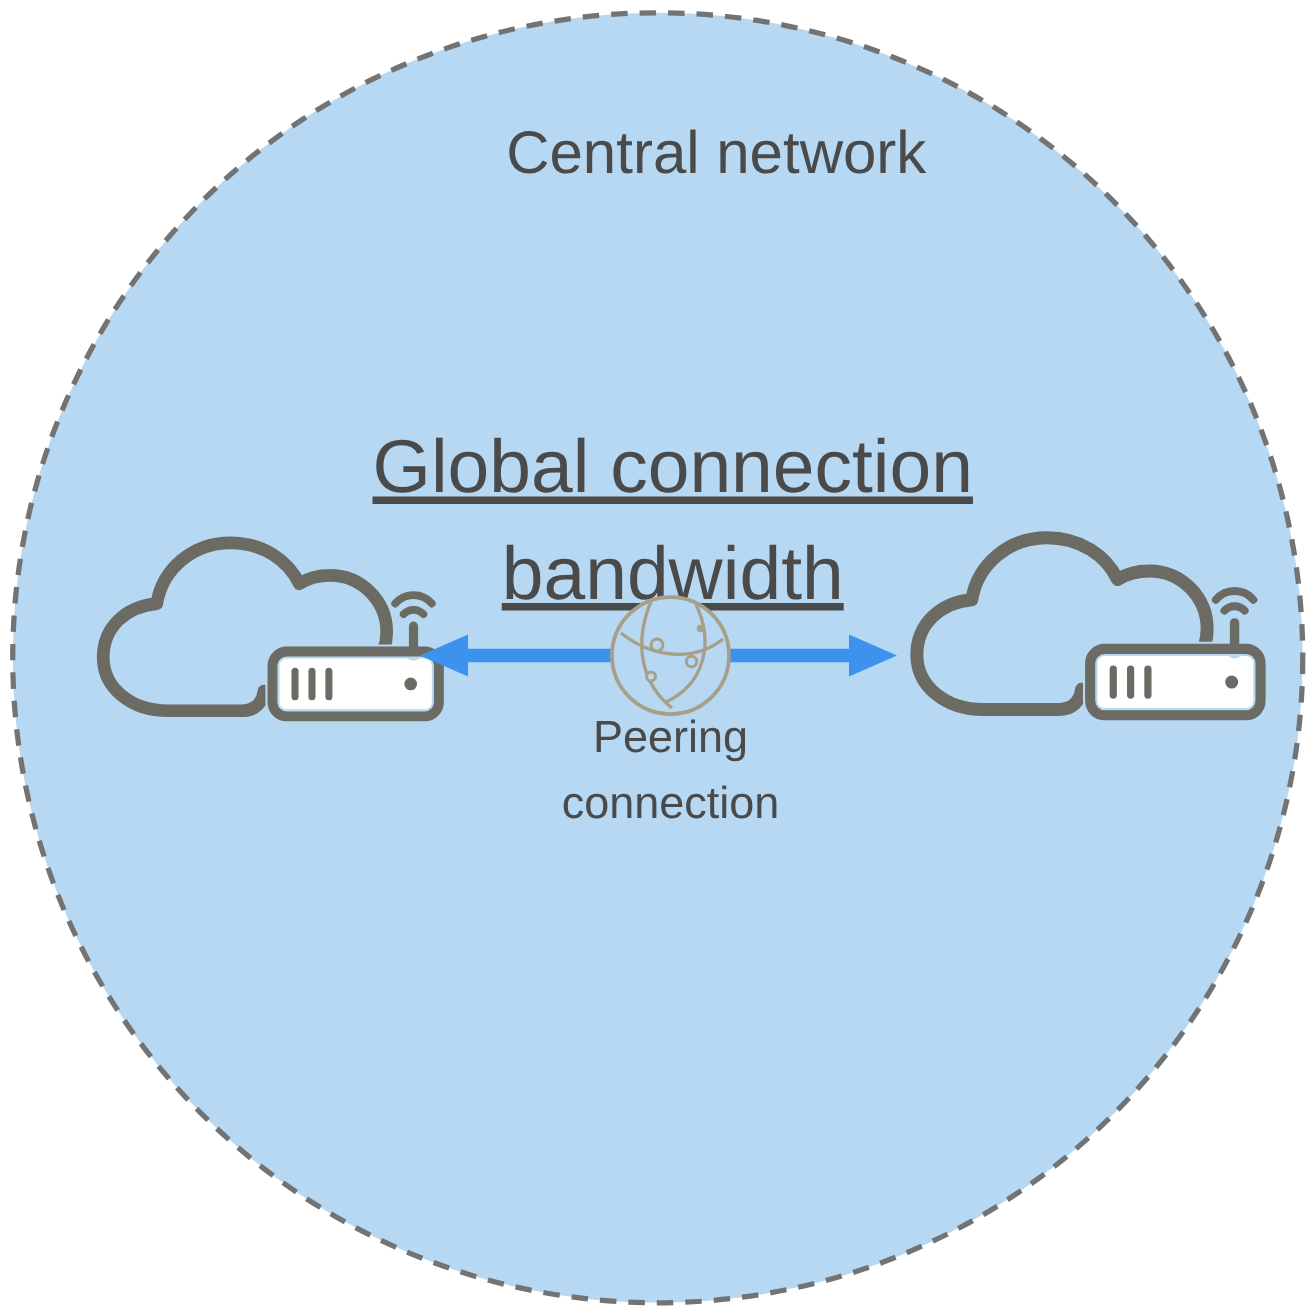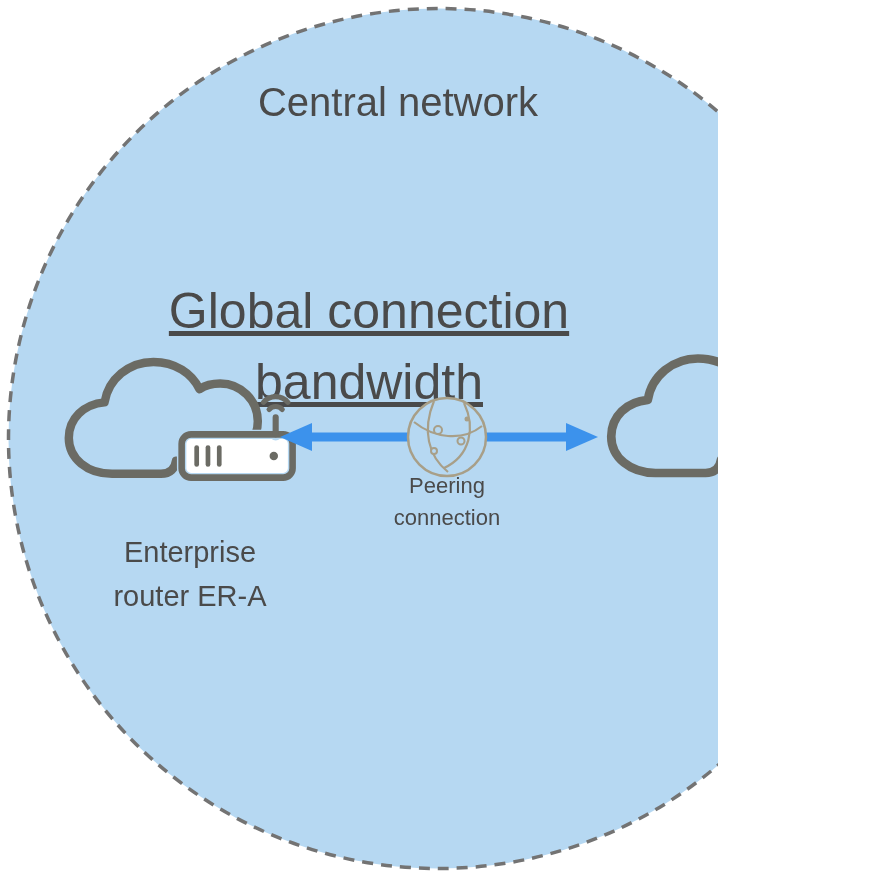--- a/index.html
+++ b/index.html
@@ -7,26 +7,26 @@
     --circle-fill:#b6d8f2;
     --circle-border:#737373;
     --text:#4a4a4a;
     --arrow:#3c92ec;
     --icon:#6b6b64;
     --globe:#a89f88;
     --device-fill:#ffffff;
   }
   *{box-sizing:border-box;}
   body{margin:0;background:var(--page-background);font-family:"Liberation Sans",sans-serif;color:var(--text);}
-  .canvas{position:relative;width:718px;height:877px;overflow:hidden;background:var(--page-background);}
+  .canvas{position:relative;width:877px;height:877px;overflow:hidden;background:var(--page-background);}
   .abs{position:absolute;}
   .txt{position:absolute;text-align:center;white-space:pre-line;color:var(--text);}
   .title{top:80px;left:78px;right:0;font-size:40px;}
   .bandwidth{top:276px;left:20px;right:0;font-size:50px;line-height:1.42;text-decoration:underline;}
-  .peering{top:470px;left:297px;width:300px;font-size:22px;line-height:1.45;}
+  .peering{top:470px;left:297px;width:300px;font-size:30px;line-height:1.45;}
   .label-a{top:531px;left:40px;width:300px;font-size:29px;line-height:1.5;}
   .label-b{top:535px;left:562px;width:300px;font-size:29px;line-height:1.5;}
   svg{display:block;overflow:visible;}
   .boundary{fill:var(--circle-fill);stroke:var(--circle-border);stroke-width:3.5;stroke-dasharray:11 8;}
   .cloud-line{fill:none;stroke:var(--icon);stroke-width:9;stroke-linecap:round;stroke-linejoin:round;}
   .cut-rect{fill:var(--device-fill);stroke:var(--circle-fill);stroke-width:10;}
   .cut-line{fill:none;stroke:var(--circle-fill);stroke-width:13;stroke-linecap:round;}
   .router-rect{fill:none;stroke:var(--icon);stroke-width:7;}
   .router-bar{stroke:var(--icon);stroke-width:5;stroke-linecap:round;}
   .router-dot{fill:var(--icon);}
@@ -94,16 +94,14 @@
     <path class="globe-line" d="M60 9 C72 34 66 62 40 74"></path>
     <circle class="globe-node" cx="34" cy="36" r="4"></circle>
     <circle class="globe-node" cx="57" cy="47" r="3.5"></circle>
     <circle class="globe-node" cx="30" cy="57" r="3"></circle>
     <circle class="globe-dot" cx="63" cy="25" r="2.5"></circle>
   </svg>
 
   <div class="txt peering">Peering
 connection</div>
 
-  <div class="txt label-a">Enterprise
-router ER-A</div>
 
 </div>
 
 </body></html>

